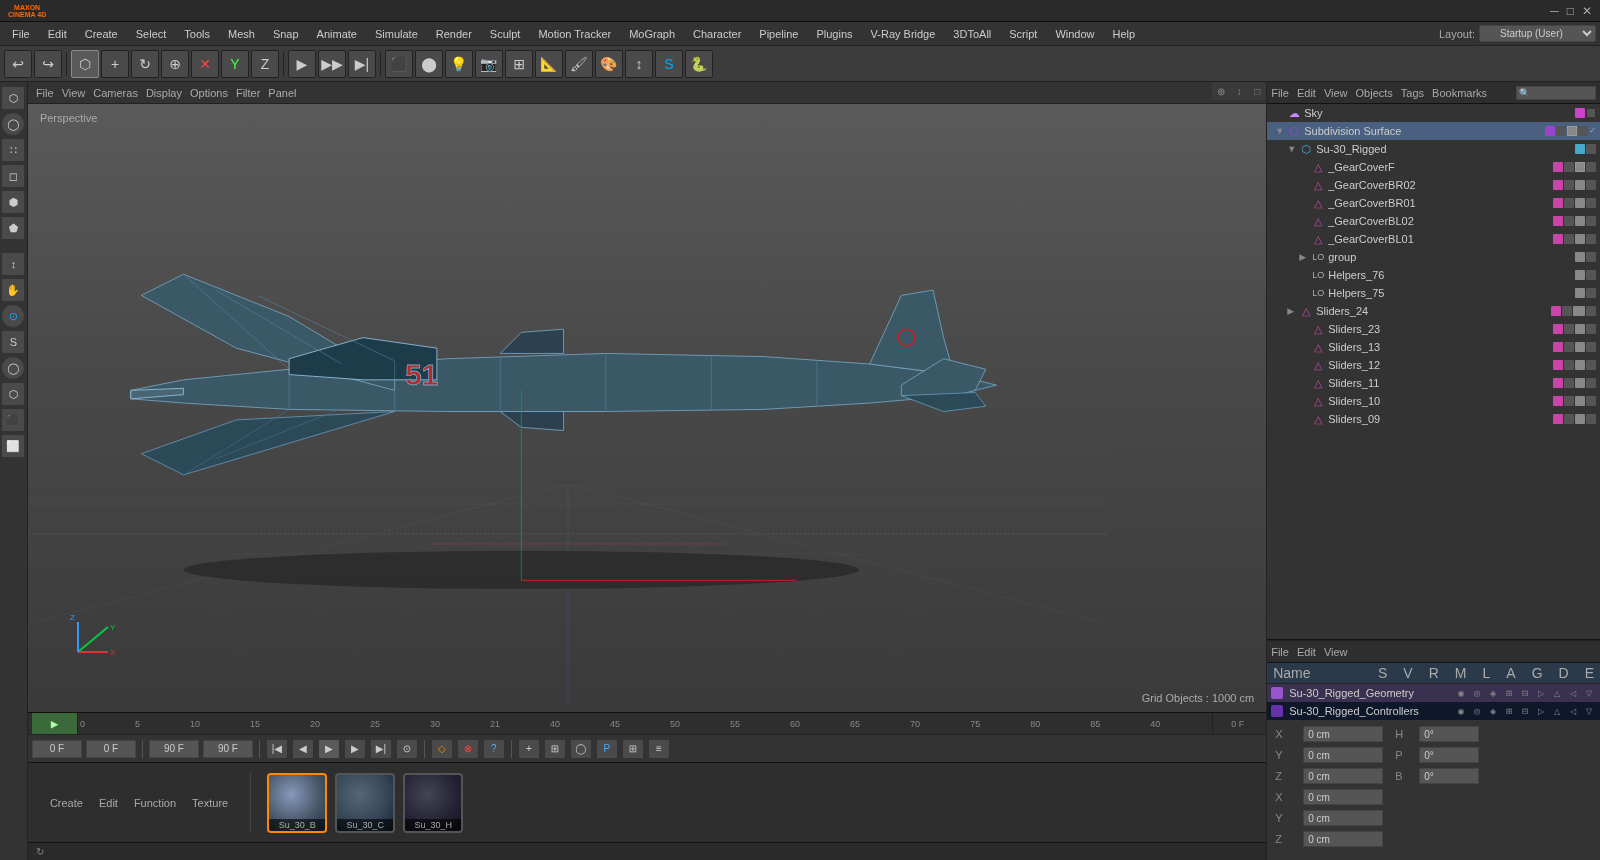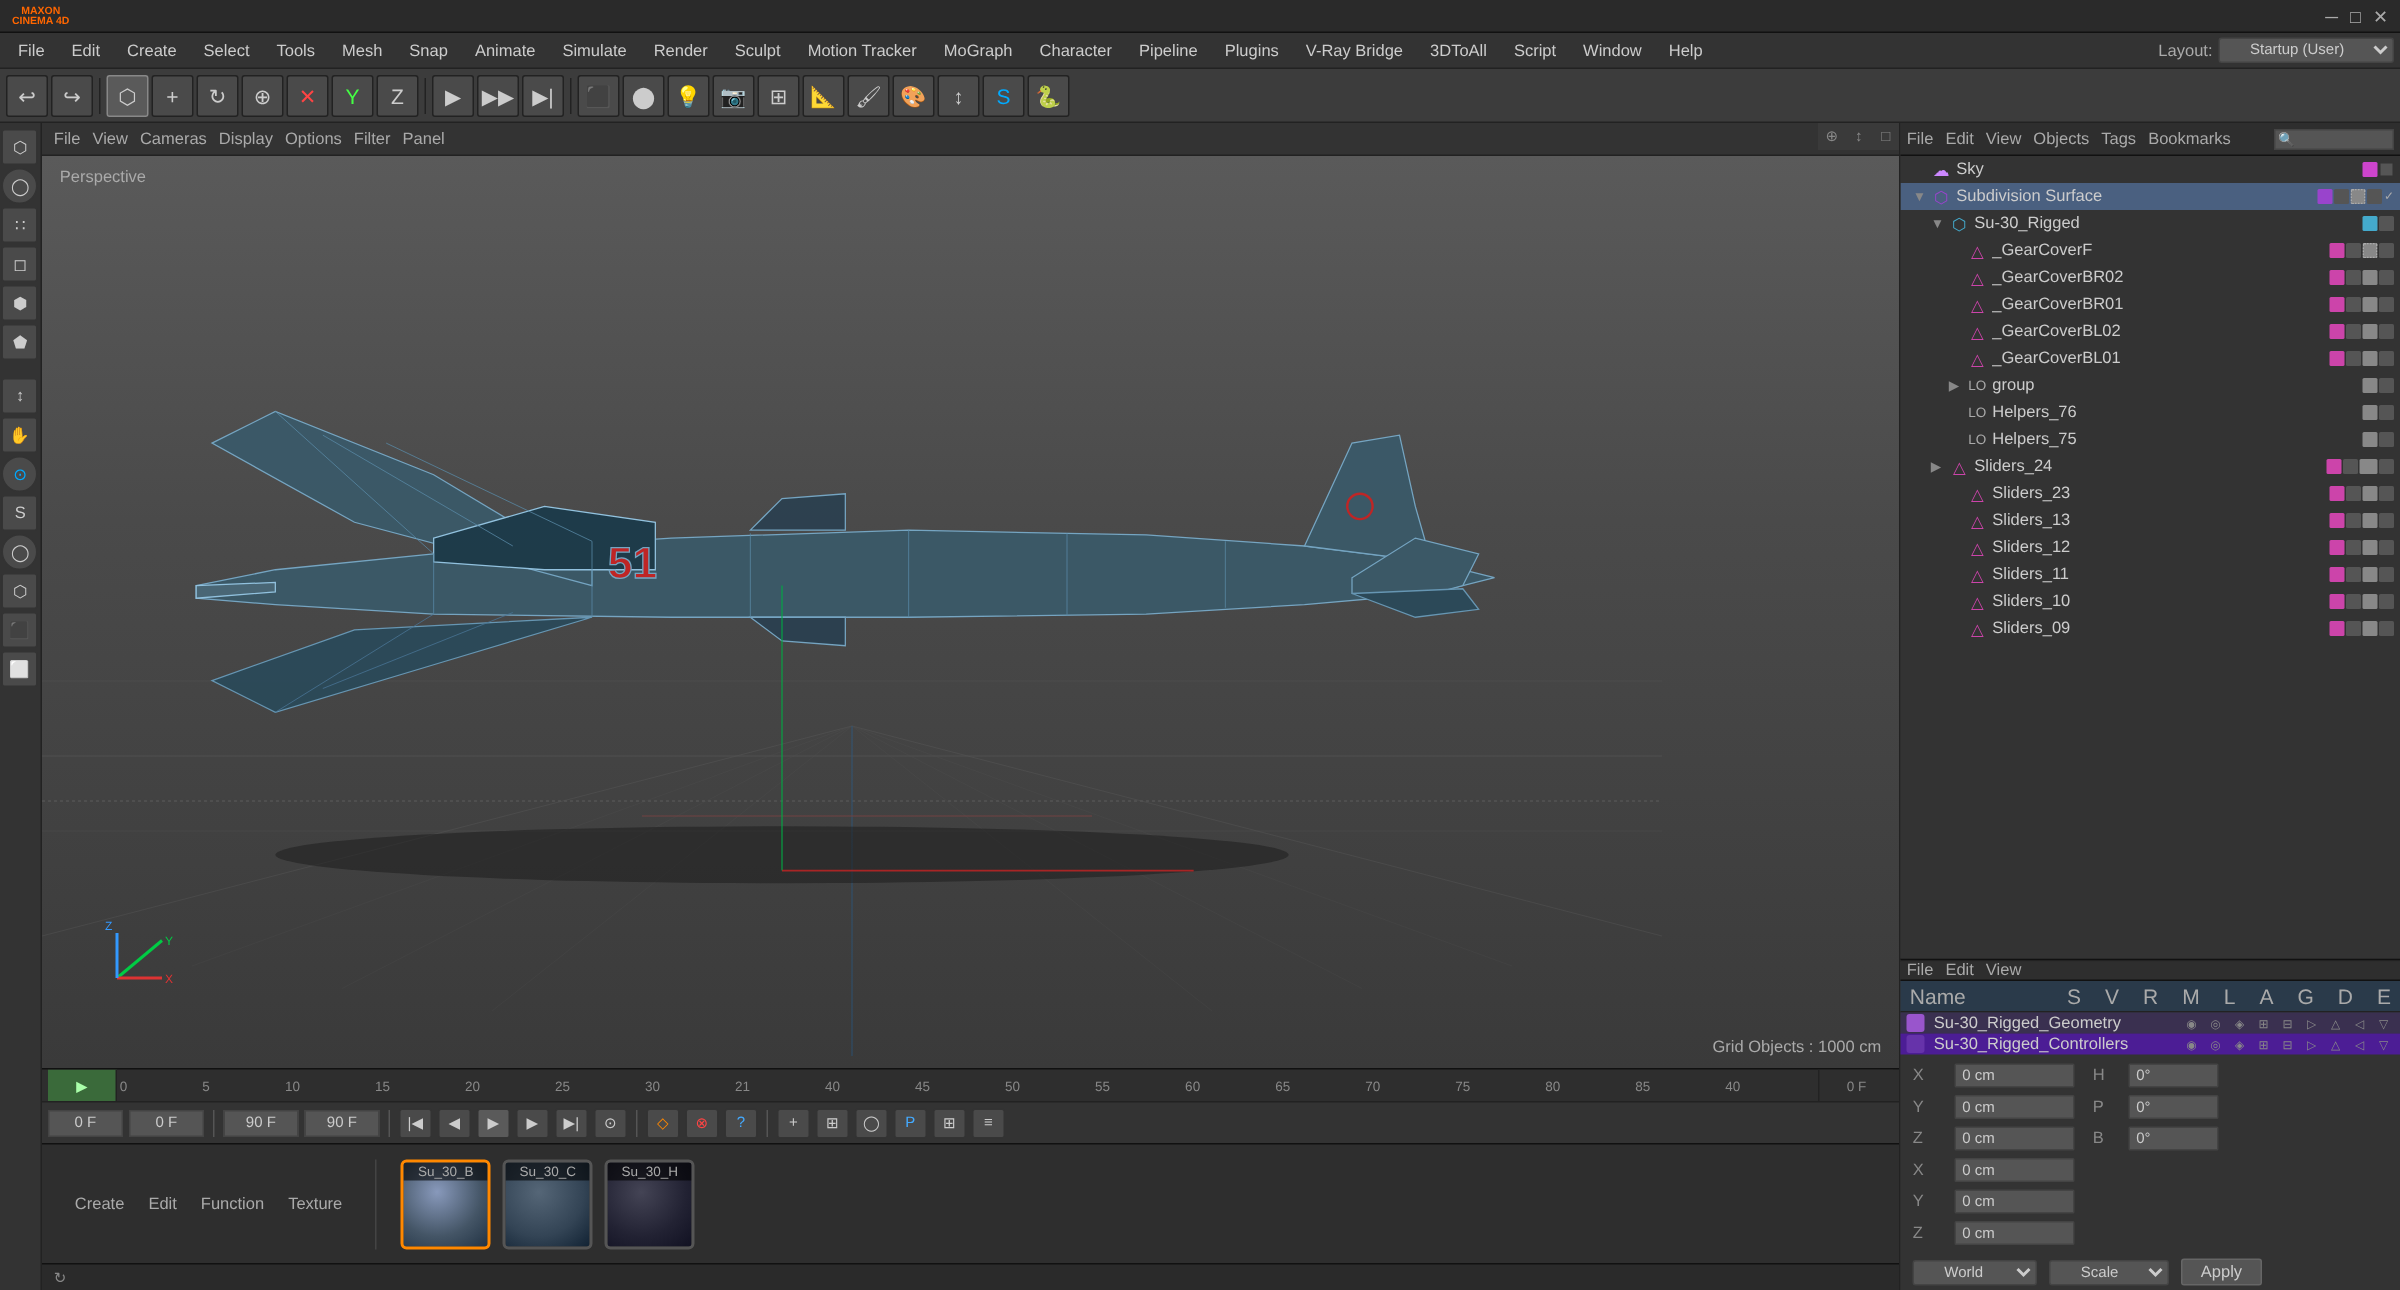--- a/index.html
+++ b/index.html
@@ -100,21 +100,21 @@
     }
     .transport-sep { width: 1px; height: 18px; background: #555; margin: 0 2px; }
 
     
     #materials-bar {
       height: 80px; background: #2e2e2e; display: flex; align-items: center; padding: 0 8px; gap: 8px;
       border-top: 1px solid #111;
     }
     .material-thumb {
       width: 60px; height: 60px; border-radius: 4px; border: 2px solid #555; cursor: pointer;
-      display: flex; flex-direction: column; align-items: center; overflow: hidden;
+      display: flex; flex-direction: column; align-items: center; justify-content: flex-end; overflow: hidden;
     }
     .material-thumb.active { border-color: #f80; }
     .mat-label { font-size: 9px; color: #aaa; background: rgba(0,0,0,0.6); width: 100%; text-align: center; padding: 1px 0; }
     .mat-menu { display: flex; gap: 4px; margin-left: 8px; }
     .mat-menu-item { font-size: 11px; color: #aaa; cursor: pointer; padding: 2px 6px; }
 
     
     #status-bar {
       height: 18px; background: #2a2a2a; display: flex; align-items: center; padding: 0 8px;
       border-top: 1px solid #111; color: #888; font-size: 10px;
@@ -738,21 +738,21 @@
           <span class="layer-icon-btn">◎</span>
           <span class="layer-icon-btn">◈</span>
           <span class="layer-icon-btn">⊞</span>
           <span class="layer-icon-btn">⊟</span>
           <span class="layer-icon-btn">▷</span>
           <span class="layer-icon-btn">△</span>
           <span class="layer-icon-btn">◁</span>
           <span class="layer-icon-btn">▽</span>
         </div>
       </div>
-      <div class="layer-item" style="background:#4c1d95;">
+      <div class="layer-item" style="background:#0f172a;">
         <div class="layer-color" style="background:#6633aa;"></div>
         <span class="layer-name">Su-30_Rigged_Controllers</span>
         <div class="layer-icons">
           <span class="layer-icon-btn">◉</span>
           <span class="layer-icon-btn">◎</span>
           <span class="layer-icon-btn">◈</span>
           <span class="layer-icon-btn">⊞</span>
           <span class="layer-icon-btn">⊟</span>
           <span class="layer-icon-btn">▷</span>
           <span class="layer-icon-btn">△</span>
@@ -785,27 +785,17 @@
           <input class="am-input" type="text" value="0 cm" style="">
         </div>
         <div class="am-coord-row">
           <span class="am-label">Y</span>
           <input class="am-input" type="text" value="0 cm" style="">
         </div>
         <div class="am-coord-row">
           <span class="am-label">Z</span>
           <input class="am-input" type="text" value="0 cm" style="">
         </div>
-        <div class="am-coord-selects">
-          <select class="am-select">
-            <option>World</option>
-            <option>Object</option>
-          </select>
-          <select class="am-select">
-            <option>Scale</option>
-          </select>
-          <button class="am-apply-btn">Apply</button>
-        </div>
       </div>
     </div>
 
   </div>
 </div>
 
 </body></html>

